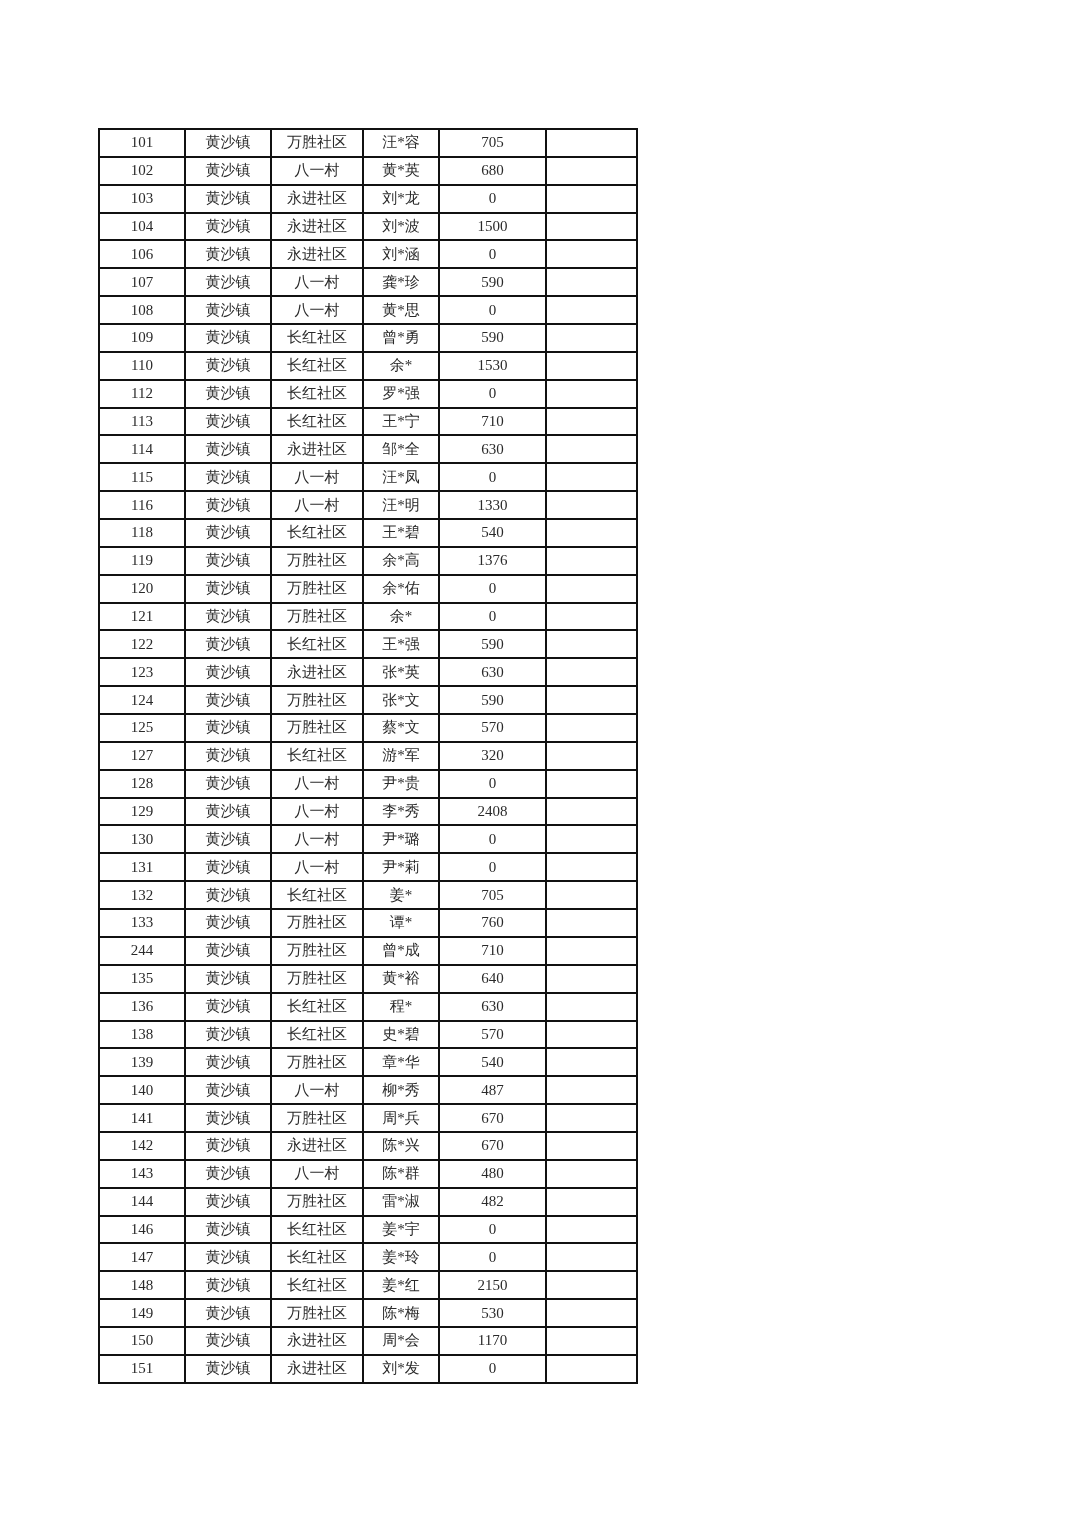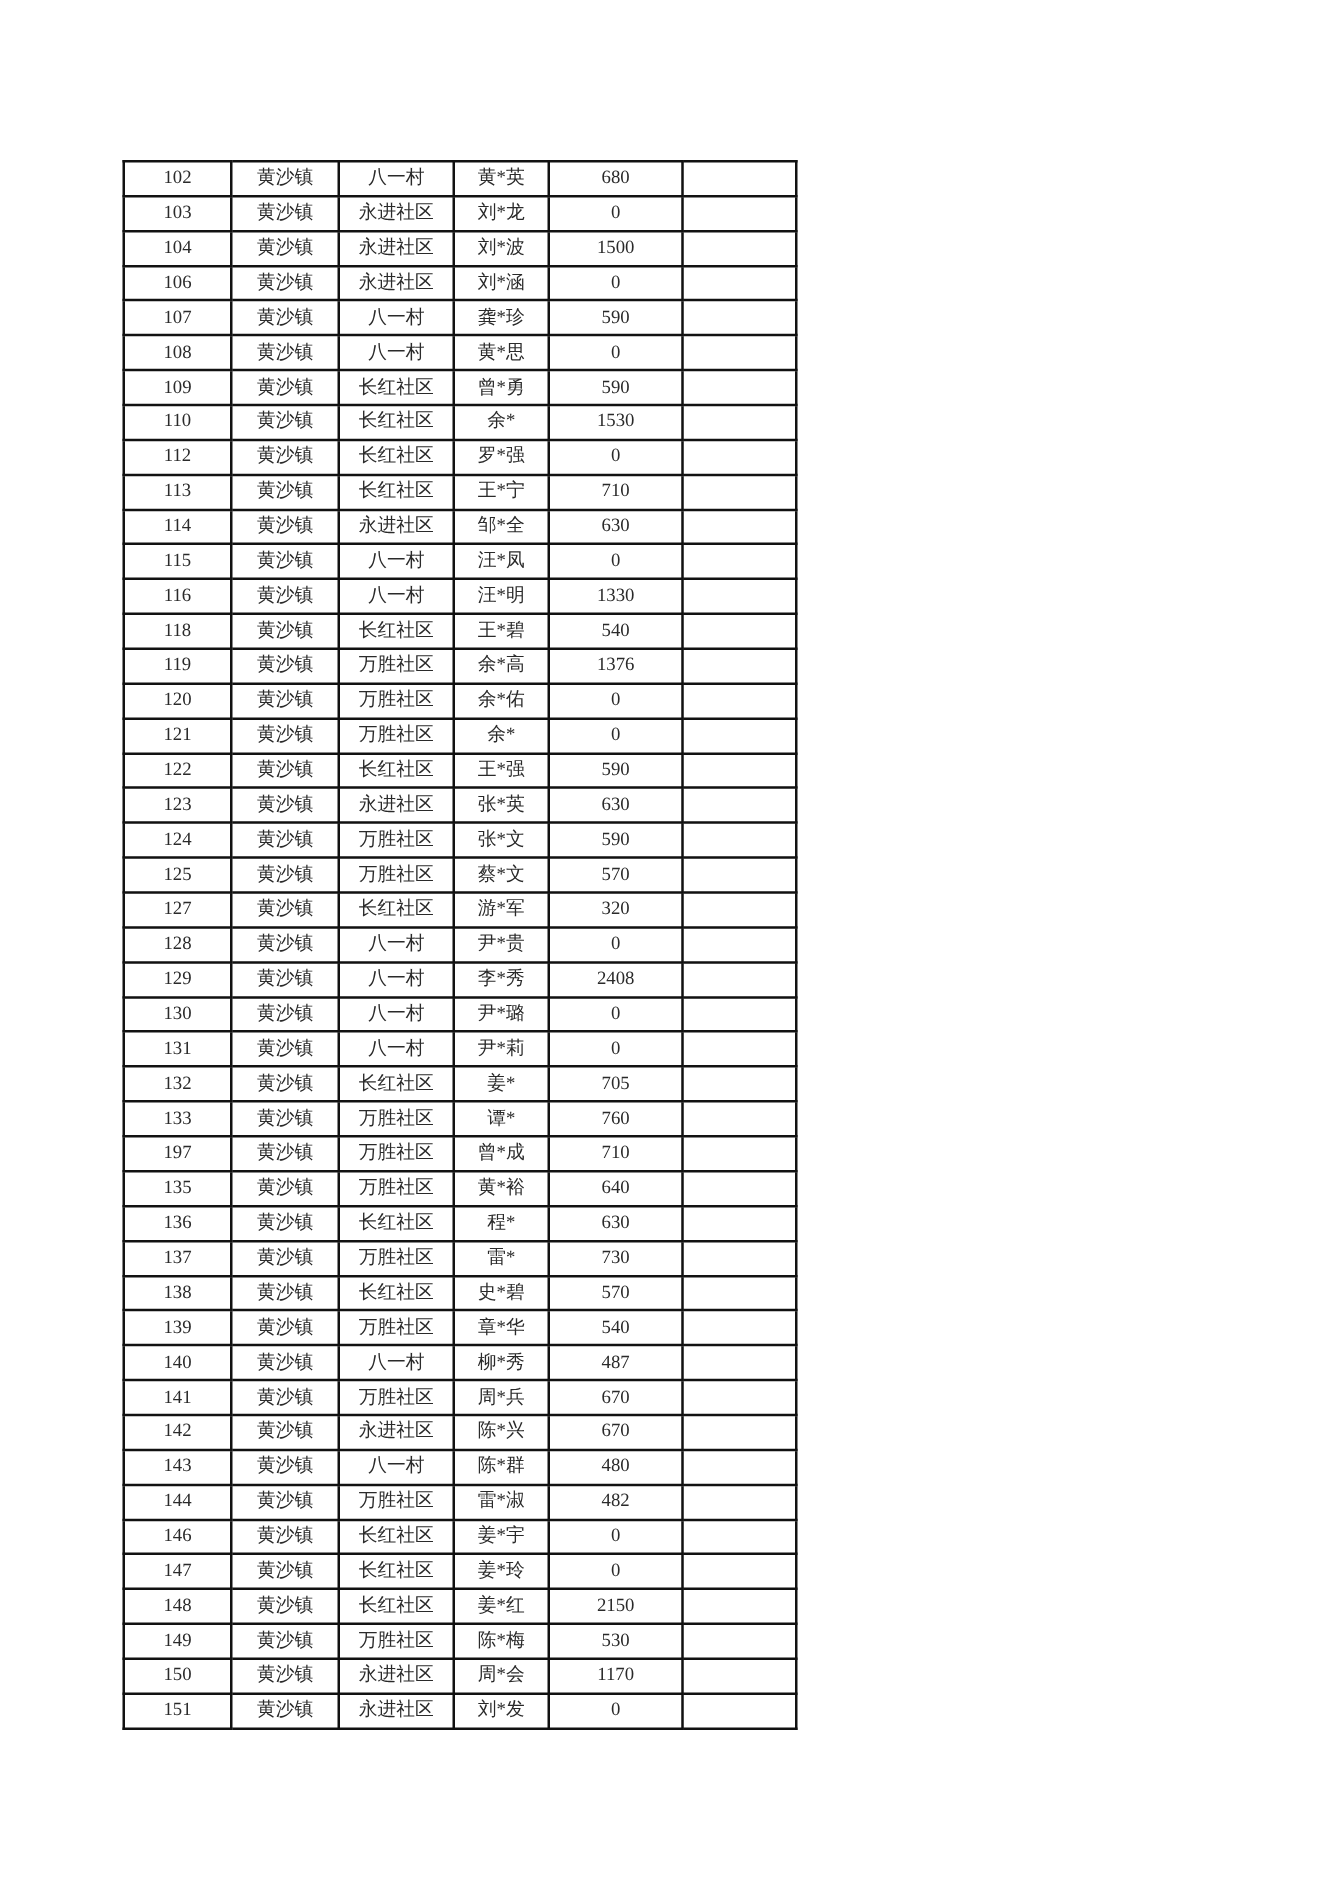--- a/index.html
+++ b/index.html
@@ -54,20 +54,28 @@
       <colgroup>
           <col style="width: 86px;">
           <col style="width: 86px;">
           <col style="width: 92px;">
           <col style="width: 76px;">
           <col style="width: 107px;">
           <col style="width: 91px;">
         </colgroup>
       <tbody>
           <tr>
+            <td>101</td>
+            <td>黄沙镇</td>
+            <td>万胜社区</td>
+            <td>汪*容</td>
+            <td>705</td>
+            <td></td>
+          </tr>
+          <tr>
             <td>102</td>
             <td>黄沙镇</td>
             <td>八一村</td>
             <td>黄*英</td>
             <td>680</td>
             <td></td>
           </tr>
           <tr>
             <td>103</td>
             <td>黄沙镇</td>
@@ -278,49 +286,41 @@
           </tr>
           <tr>
             <td>133</td>
             <td>黄沙镇</td>
             <td>万胜社区</td>
             <td>谭*</td>
             <td>760</td>
             <td></td>
           </tr>
           <tr>
-            <td>197</td>
+            <td>244</td>
             <td>黄沙镇</td>
             <td>万胜社区</td>
             <td>曾*成</td>
             <td>710</td>
             <td></td>
           </tr>
           <tr>
             <td>135</td>
             <td>黄沙镇</td>
             <td>万胜社区</td>
             <td>黄*裕</td>
             <td>640</td>
             <td></td>
           </tr>
           <tr>
             <td>136</td>
             <td>黄沙镇</td>
             <td>长红社区</td>
             <td>程*</td>
             <td>630</td>
-            <td></td>
-          </tr>
-          <tr>
-            <td>137</td>
-            <td>黄沙镇</td>
-            <td>万胜社区</td>
-            <td>雷*</td>
-            <td>730</td>
             <td></td>
           </tr>
           <tr>
             <td>138</td>
             <td>黄沙镇</td>
             <td>长红社区</td>
             <td>史*碧</td>
             <td>570</td>
             <td></td>
           </tr>

